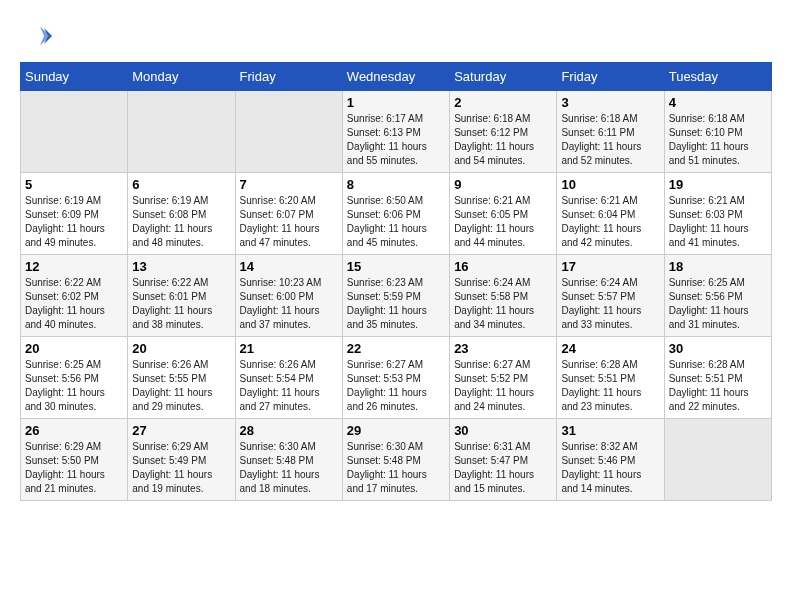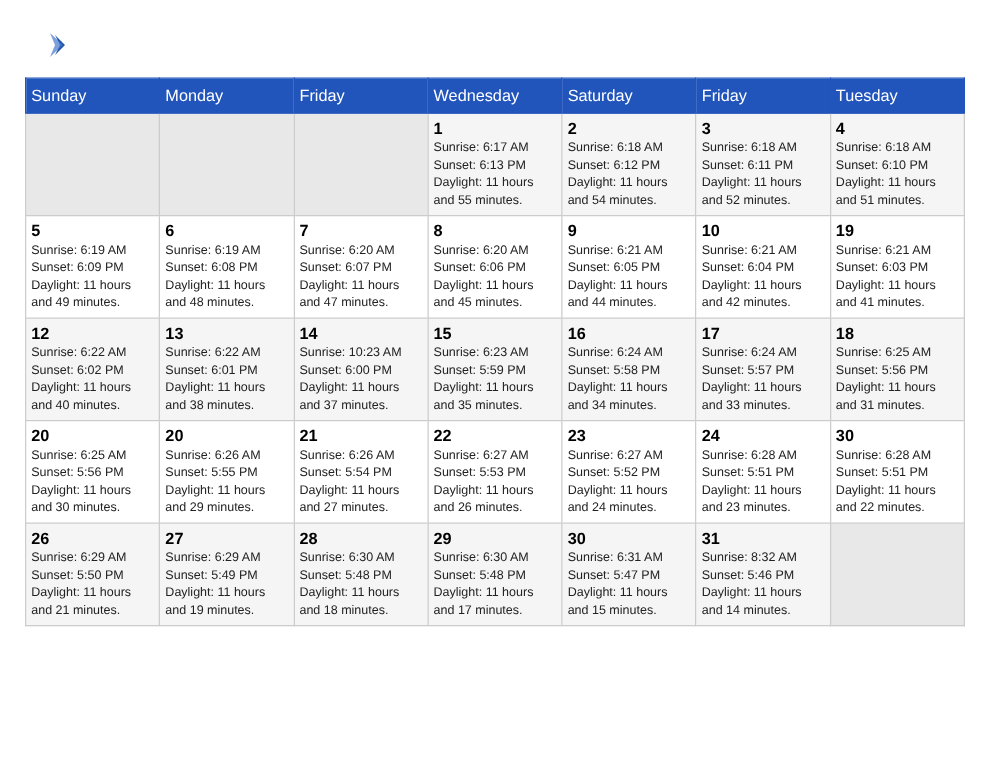--- a/index.html
+++ b/index.html
@@ -161,21 +161,21 @@
 Daylight: 11 hours and 48 minutes.</div>
         </td>
         <td>
           <span class="day-number">7</span>
           <div class="cell-info">Sunrise: 6:20 AM
 Sunset: 6:07 PM
 Daylight: 11 hours and 47 minutes.</div>
         </td>
         <td>
           <span class="day-number">8</span>
-          <div class="cell-info">Sunrise: 6:20 AM
+          <div class="cell-info">Sunrise: 6:50 AM
 Sunset: 6:06 PM
 Daylight: 11 hours and 45 minutes.</div>
         </td>
         <td>
           <span class="day-number">9</span>
           <div class="cell-info">Sunrise: 6:21 AM
 Sunset: 6:05 PM
 Daylight: 11 hours and 44 minutes.</div>
         </td>
         <td>

